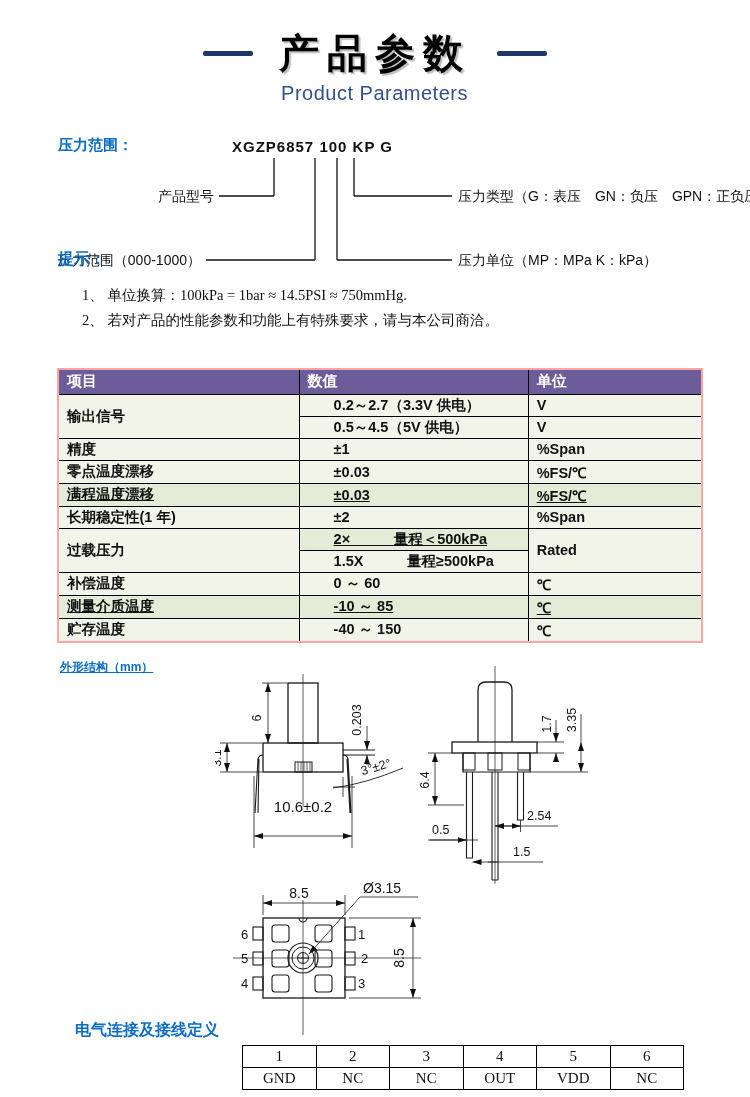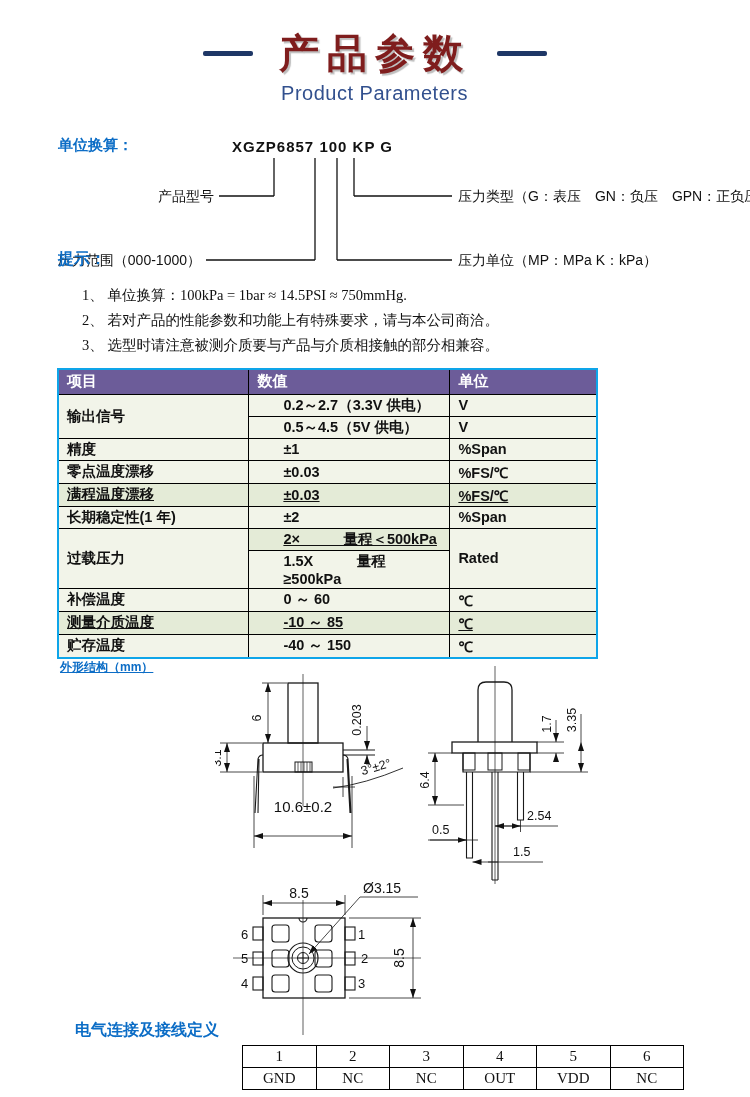--- a/index.html
+++ b/index.html
@@ -5,21 +5,21 @@
   * { margin:0; padding:0; box-sizing:border-box; }
   html,body { background:#fff; }
   .page {
     position:relative; width:750px; height:1097px; background:#ffffff;
     font-family:"Liberation Sans", sans-serif; overflow:hidden; color:#111;
   }
   
   .hdr { position:absolute; top:26px; left:0; width:750px; display:flex;
          align-items:center; justify-content:center; gap:26px; }
   .hdr .dash { width:50px; height:5px; background:#1e3766; border-radius:2px; }
-  .hdr .title { font-size:40px; font-weight:900; color:#7f1d1d; letter-spacing:8px;
+  .hdr .title { font-size:40px; font-weight:900; color:#000000; letter-spacing:8px;
                 text-shadow:2px 2px 1px rgba(110,110,110,0.45); }
   .subtitle { position:absolute; top:82px; left:0; width:749px; text-align:center;
               font-size:20px; color:#32508e; letter-spacing:0.5px; }
   
   .blue-label { position:absolute; color:#0c6dc6; font-weight:bold; }
   .lbl-model   { left:58px; top:136px; font-size:15px; }
   .lbl-tips    { left:58px; top:249px; font-size:16px;text-align:right; }
   .lbl-outline { left:60px; top:659px; font-size:12px;text-decoration:underline; }
   .lbl-elec    { left:75px; top:1020px; font-size:16px;text-align:right; }
   
@@ -27,22 +27,22 @@
   svg text { font-family:"Liberation Sans", sans-serif; fill:#111; }
   .code-text { font-size:15px; font-weight:bold; letter-spacing:1px; }
   .callout-text { font-size:14px; }
   .dim-text { font-size:12.5px; }
   .pin-num { font-size:13px; }
   
   .tips { position:absolute; left:58px; top:283px; width:660px;
           font-family:"Liberation Serif", serif; font-size:14.5px; color:#111; }
   .tips .tip { line-height:25px;margin-left:24px; }
   
-  .ptable { position:absolute; left:57px; top:368px; width:541px;
-            border-collapse:collapse; border:2px solid #0ea5e9; }
+  .ptable { position:absolute; left:57px; top:368px; width:646px;
+            border-collapse:collapse; border:2px solid #fca5a5; }
   .ptable th, .ptable td { border:1px solid #000; padding:1px 8px; }
   .ptable th { background:#6c5c99; color:#fff; font-size:15px; font-weight:bold;
                text-align:left; height:25px; }
   .ptable td { background:#f2f4e9; font-size:14.5px; font-weight:600; height:22px; }
   .ptable td.dark { background:#e4ebd7;text-decoration:underline; }
   .ptable td.val { white-space:pre-wrap;padding-left:34px; }
   
   .etable { position:absolute; left:242px; top:1045px; width:442px;
             border-collapse:collapse; border:1px solid #000;
             font-family:"Liberation Serif", serif; }
@@ -54,21 +54,21 @@
 
 <div class="page">
 
   <div class="hdr">
     <span class="dash"></span>
     <span class="title">产品参数</span>
     <span class="dash"></span>
   </div>
   <div class="subtitle">Product Parameters</div>
 
-  <div class="blue-label lbl-model">单位换算：</div>
+  <div class="blue-label lbl-model">压力范围：</div>
 
   <svg class="svg-abs" style="left:0;top:130px;" width="750" height="150" viewBox="0 0 750 150">
     <g stroke="#111" stroke-width="1.3" fill="none">
       <path d="M274,28 V66"></path>
         <path d="M219,66 H274"></path>
       <path d="M354,28 V66"></path>
         <path d="M354,66 H452"></path>
       <path d="M315,28 V130"></path>
         <path d="M206,130 H315"></path>
       <path d="M337,28 V130"></path>
@@ -78,21 +78,20 @@
     <text class="callout-text" x="214" y="71" text-anchor="end">产品型号</text>
     <text class="callout-text" x="458" y="71">压力类型（G：表压　GN：负压　GPN：正负压）</text>
     <text class="callout-text" x="201" y="135" text-anchor="end">压力范围（000-1000）</text>
     <text class="callout-text" x="458" y="135">压力单位（MP：MPa K：kPa）</text>
   </svg>
 
   <div class="blue-label lbl-tips">提示：</div>
   <div class="tips">
     <div class="tip">1、 单位换算：100kPa = 1bar ≈ 14.5PSI ≈ 750mmHg.</div>
     <div class="tip">2、 若对产品的性能参数和功能上有特殊要求，请与本公司商洽。</div>
-    <div class="tip">3、 选型时请注意被测介质要与产品与介质相接触的部分相兼容。</div>
   </div>
 
   <table class="ptable">
     <colgroup>
         <col style="width:240px">
         <col style="width:228px">
         <col style="width:173px">
       </colgroup>
     <tbody>
         <tr>

